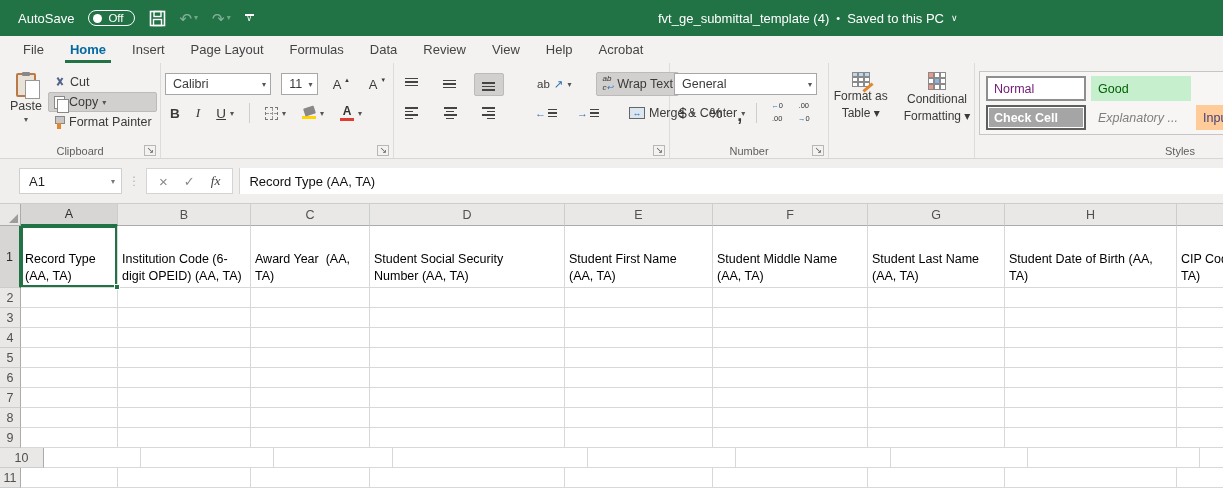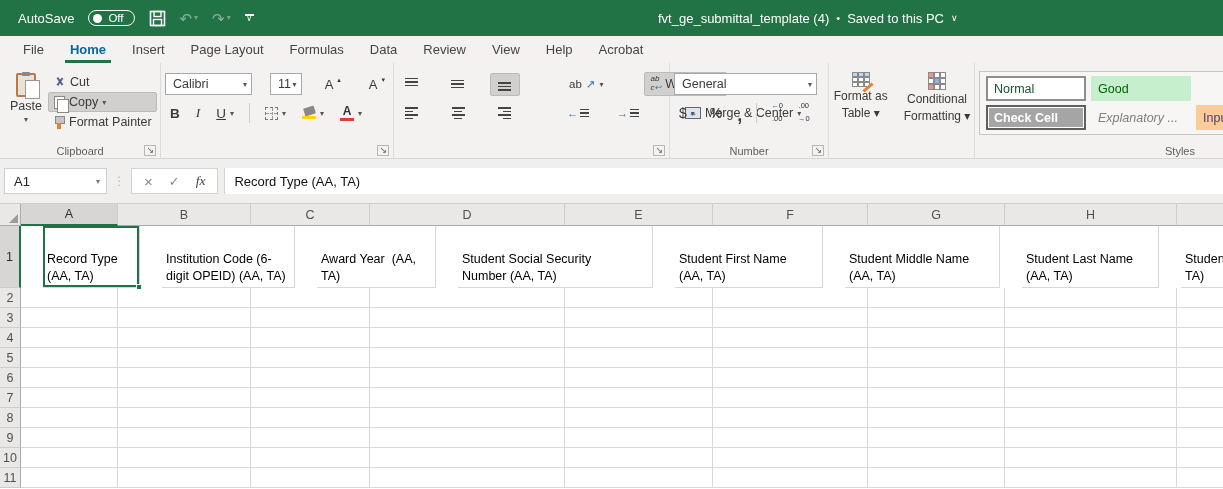--- a/index.html
+++ b/index.html
@@ -26,21 +26,21 @@
   .tabrow { height:27px; background:#f4f2f1; display:flex; align-items:stretch; padding-left:10px; font-size:13px; color:#444; }
   .tab { display:flex; align-items:center; padding:0 13px; cursor:default; position:relative; }
   .tab.active { font-weight:700; color:#0369a1; }
   .tab.active::after { content:""; position:absolute; left:8px; right:8px; bottom:0; height:3px; background:#217346; }
 
   
   .ribbon { height:96px; background:#f3f2f1; border-bottom:1px solid #d8d6d4; display:flex; overflow:hidden; font-size:12.5px; color:#3b3a39; }
   .grp { position:relative; border-right:1px solid #dedcda; padding:8px 3px 15px 4px; flex:none; }
   .grp-label { position:absolute; bottom:1px; left:0; right:0; text-align:center; font-size:11px; color:#605e5c; }
   .launcher { position:absolute; bottom:2px; right:4px; font-size:9px; color:#605e5c; border:1px solid #b9b7b5; padding:0 1px; line-height:9px; }
-  .rrow { display:flex; align-items:center; height:26px; gap:18px; }
+  .rrow { display:flex; align-items:center; height:26px; gap:10px; }
   .btn { display:inline-flex; align-items:center; gap:4px; padding:2px 5px; border-radius:2px; white-space:nowrap; }
   .btn.hl { background:#d2d0ce; border:1px solid #bdbbb9; }
   .caret { font-size:8px; color:#555; }
   .combo { background:#fff; border:1px solid #a9a7a5; height:22px; display:flex; align-items:center; padding:0 4px 0 7px; justify-content:space-between; }
 
   
   .grp.clipboard { width:161px; display:flex; }
   .paste-big { width:44px; display:flex; flex-direction:column; align-items:center; gap:2px; padding-top:2px; }
   .clip-ico { width:20px; height:24px; border:2px solid #b97a45; border-radius:2px; background:#e9e2d8; position:relative; }
   .clip-ico::before { content:""; position:absolute; left:4px; top:-3px; width:8px; height:4px; background:#8a8886; border-radius:1px; }
@@ -112,40 +112,40 @@
   
   .grp.styles { flex:1; border-right:none; min-width:0; overflow:hidden; }
   .gallery { border:1px solid #c8c6c4; background:#f7f6f5; padding:4px 6px; display:flex; flex-direction:column; gap:4px; width:330px; }
   .gal-row { display:flex; gap:5px; }
   .style-tile { width:100px; height:25px; display:flex; align-items:center; padding-left:6px; font-size:12.5px; border:1px solid transparent; overflow:hidden; white-space:nowrap; }
   .style-tile.normal { border:2px solid #8e8e8e; }
   .style-tile.check { border:2px solid #5f5f5f; box-shadow:inset 0 0 0 1px #fff; }
   .grp.styles .grp-label { text-align:right; right:28px; left:auto; }
 
   
-  .formulabar { height:45px; background:#f1efee; border-bottom:1px solid #cfcdcb; display:flex; align-items:center; padding:0 0 0 4px; gap:6px; }
+  .formulabar { height:45px; background:#f1efee; border-bottom:1px solid #cfcdcb; display:flex; align-items:center; padding:0 0 0 19px; gap:6px; }
   .namebox { width:103px; height:26px; background:#fff; border:1px solid #d1cfcd; display:flex; align-items:center; justify-content:space-between; padding:0 6px 0 9px; font-size:13px; color:#222; }
   .namebox .caret { color:#777; }
   .fb-sep { color:#b5b3b1; font-size:12px; }
   .fxbox { height:26px; background:#fff; border:1px solid #d6d4d2; display:flex; align-items:center; gap:16px; padding:0 12px; color:#8a8886; }
   .fxbox .fx { font-style:italic; font-family:"Liberation Serif",serif; color:#444; font-size:13.5px; }
   .formula-field { flex:1; height:26px; background:#fff; border-left:1px solid #d6d4d2; display:flex; align-items:center; padding-left:9px; font-size:13px; color:#111; }
 
   
   .grid { position:relative; background:#fff; width:1223px; overflow:hidden; }
   .grid-row { display:flex; }
   .header-row { background:#e9e8e7; }
   .corner { position:relative; background:#e9e8e7; border-right:1px solid #ababab; border-bottom:1px solid #ababab; flex:none; }
   .tri { position:absolute; right:2px; bottom:2px; width:0; height:0; border-left:9px solid transparent; border-bottom:9px solid #9e9c9a; }
   .col-h { flex:none; display:flex; align-items:center; justify-content:center; font-size:12.5px; color:#505050; border-right:1px solid #cdcdcd; border-bottom:1px solid #ababab; }
   .col-h.sel { background:#d7d6d5; color:#2d2d2d; border-bottom:2px solid #217346; }
   .row-h { flex:none; background:#e9e8e7; display:flex; align-items:center; justify-content:center; font-size:12.5px; color:#505050; border-right:1px solid #ababab; border-bottom:1px solid #cdcdcd; }
   .row-h.sel { background:#d7d6d5; color:#2d2d2d; border-right:2px solid #217346; }
   .cell { flex:none; border-right:1px solid #d8d8d8; border-bottom:1px solid #d8d8d8; background:#fff; position:relative; font-size:12.5px; color:#000; }
-  .cell.wrap { display:flex; align-items:flex-end; padding:0 3px 2px 4px; white-space:pre; line-height:1.35; overflow:hidden;margin-left:22px; }
+  .cell.wrap { display:flex; align-items:flex-end; padding:0 3px 2px 4px; white-space:pre; line-height:1.35; overflow:hidden; }
   .cell.active-cell { box-shadow:inset 0 0 0 2px #217346; overflow:visible; z-index:3; }
   .fill-handle { position:absolute; right:-3px; bottom:-3px; width:6px; height:6px; background:#217346; border:1px solid #fff; z-index:5; }
 </style>
 </head>
 <body>
 
 <div class="app">
 
   <div class="titlebar">
     <div class="qat">
@@ -424,21 +424,21 @@
             <i></i>
           </span>
         <span>Conditional</span>
         <span>Formatting ▾</span>
       </div>
     </div>
 
     <div class="grp styles">
       <div class="gallery">
           <div class="gal-row">
-            <div class="style-tile normal" style="background: rgb(255, 255, 255); color: #14532d;">Normal</div>
+            <div class="style-tile normal" style="background: rgb(255, 255, 255); color: #701a75;">Normal</div>
             <div class="style-tile" style="background: rgb(198, 239, 206); color: rgb(0, 97, 0);">Good</div>
           </div>
           <div class="gal-row">
             <div class="style-tile check" style="background: rgb(165, 165, 165); color: rgb(255, 255, 255); font-weight: bold;">Check Cell</div>
             <div class="style-tile" style="background: transparent; color: rgb(127, 127, 127); font-style: italic;">Explanatory ...</div>
             <div class="style-tile" style="background: rgb(255, 204, 153); color: rgb(63, 63, 118);">Input</div>
           </div>
         </div>
       <div class="grp-label">Styles</div>
     </div>
@@ -587,21 +587,21 @@
         <div class="cell" style="width: 133px;"></div>
         <div class="cell" style="width: 119px;"></div>
         <div class="cell" style="width: 195px;"></div>
         <div class="cell" style="width: 148px;"></div>
         <div class="cell" style="width: 155px;"></div>
         <div class="cell" style="width: 137px;"></div>
         <div class="cell" style="width: 172px;"></div>
         <div class="cell" style="width: 100px;"></div>
       </div>
       <div class="grid-row" style="height: 20px;">
-        <div class="row-h" style="width: 21px;">10</div>
+        <div class="row-h" style="width: 44px;">10</div>
         <div class="cell" style="width: 97px;"></div>
         <div class="cell" style="width: 133px;"></div>
         <div class="cell" style="width: 119px;"></div>
         <div class="cell" style="width: 195px;"></div>
         <div class="cell" style="width: 148px;"></div>
         <div class="cell" style="width: 155px;"></div>
         <div class="cell" style="width: 137px;"></div>
         <div class="cell" style="width: 172px;"></div>
         <div class="cell" style="width: 100px;"></div>
       </div>

